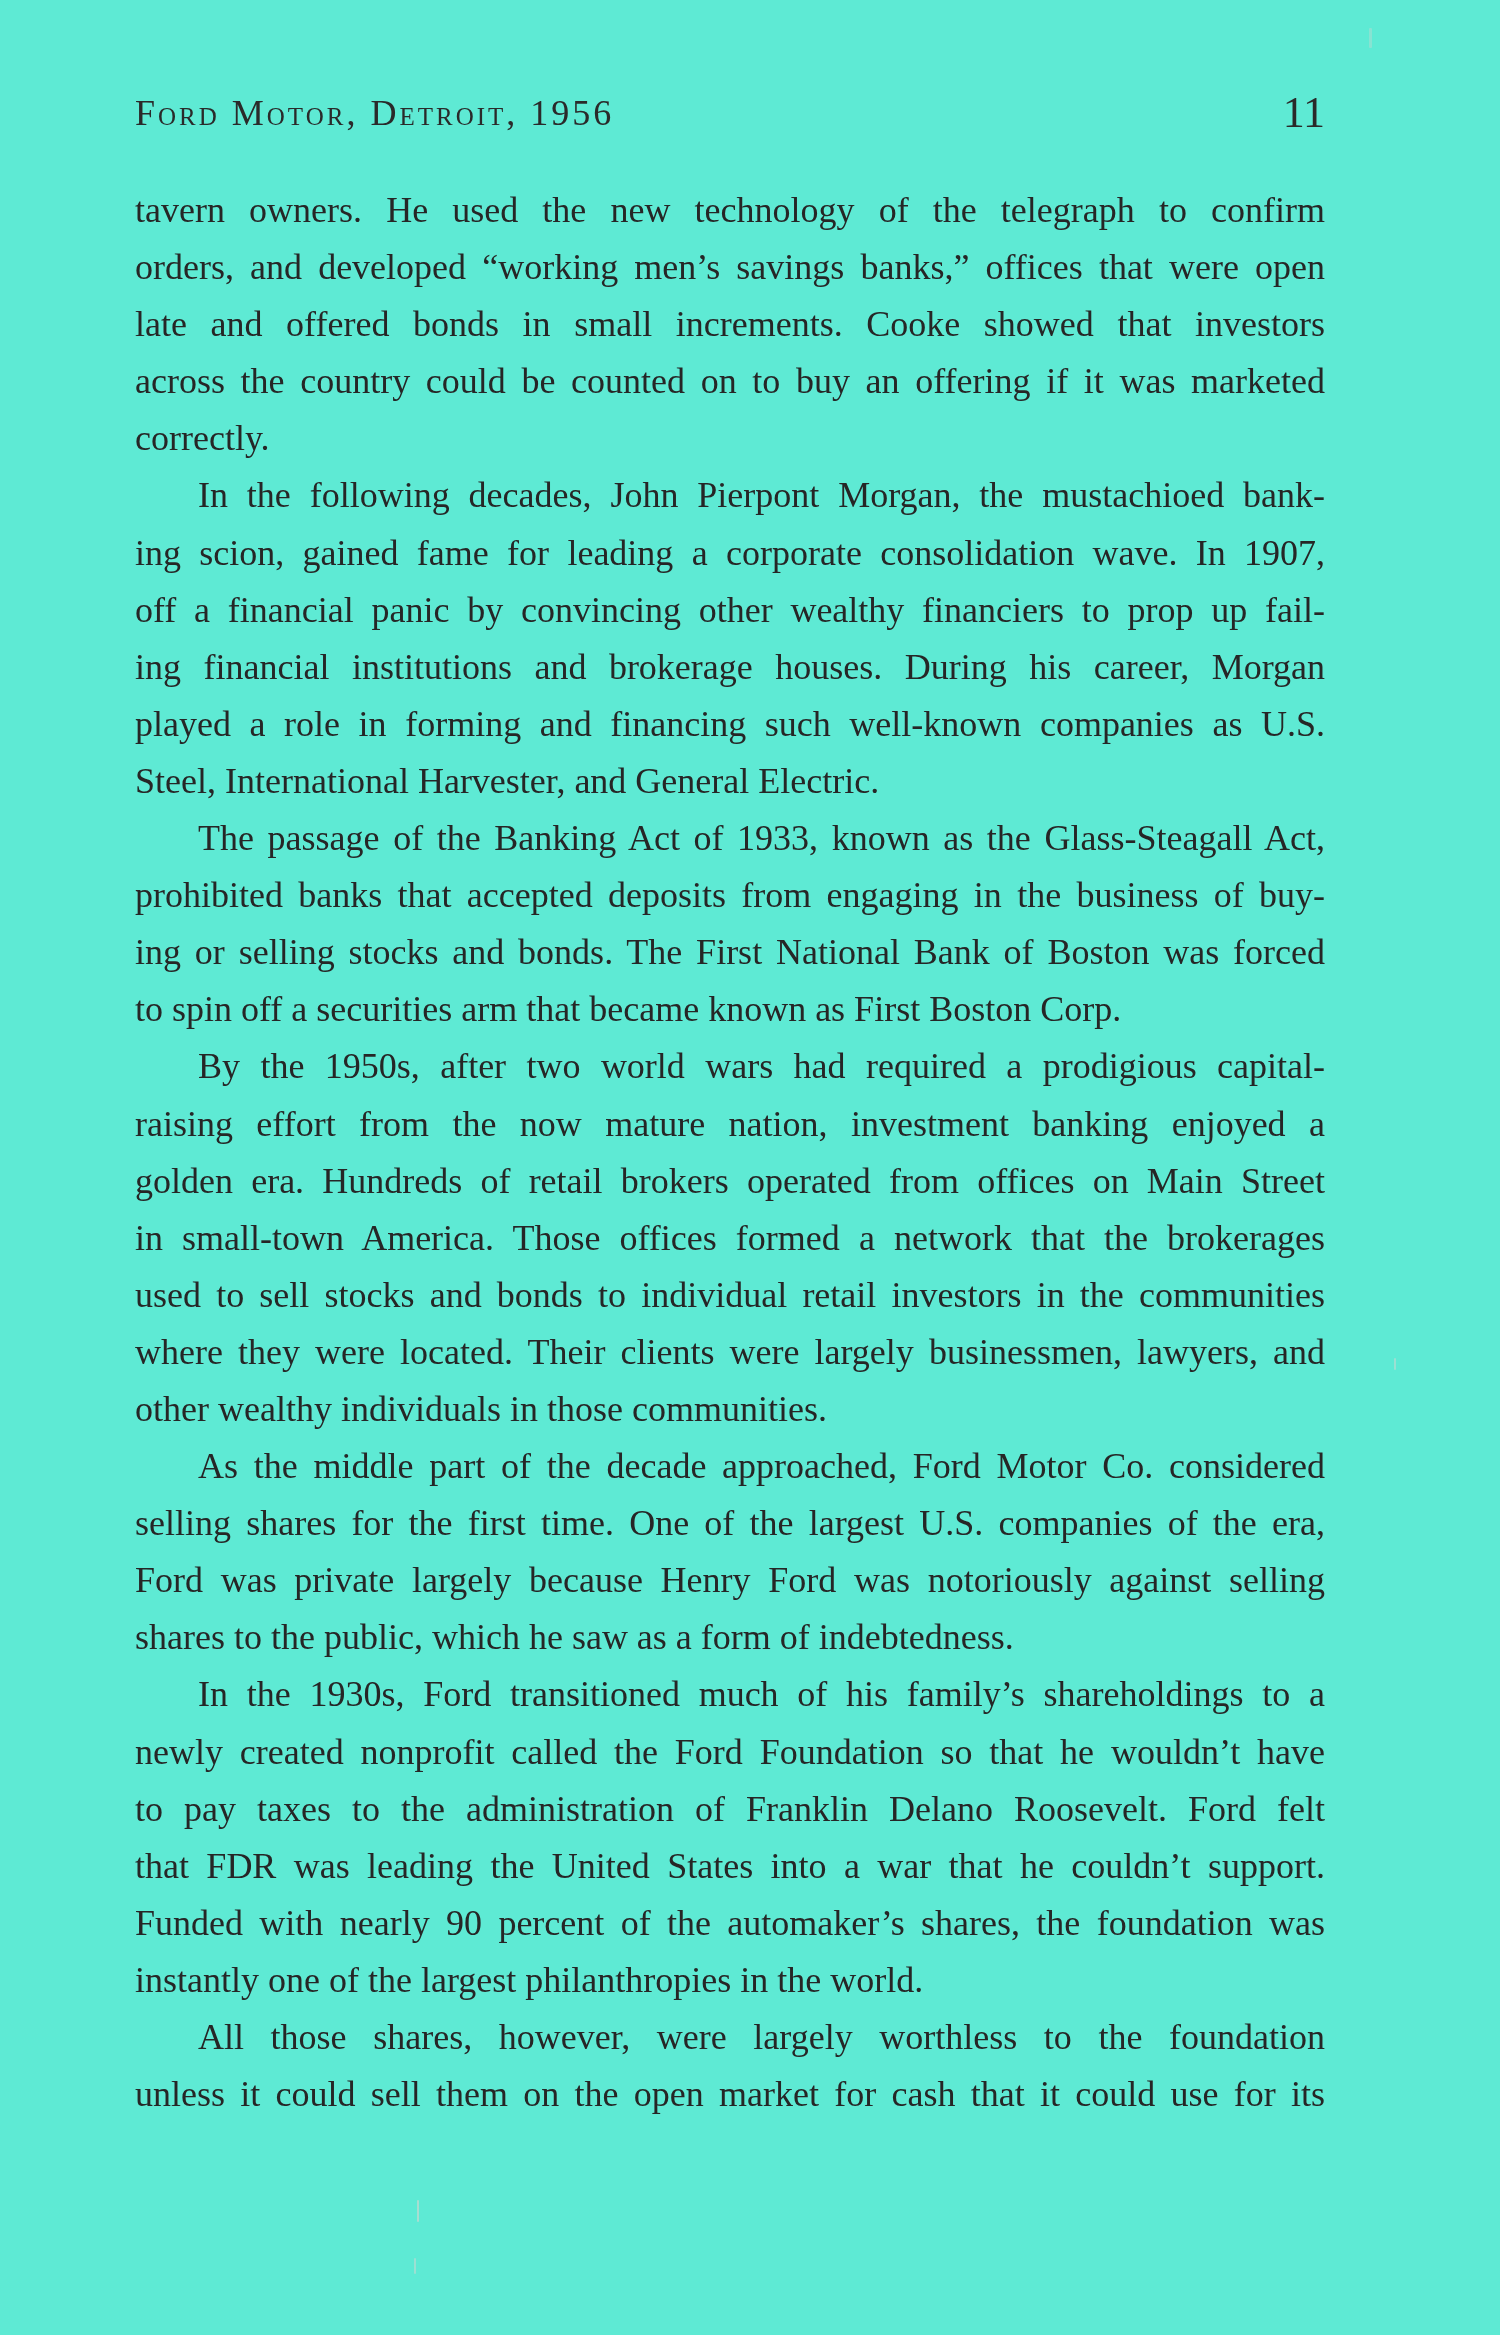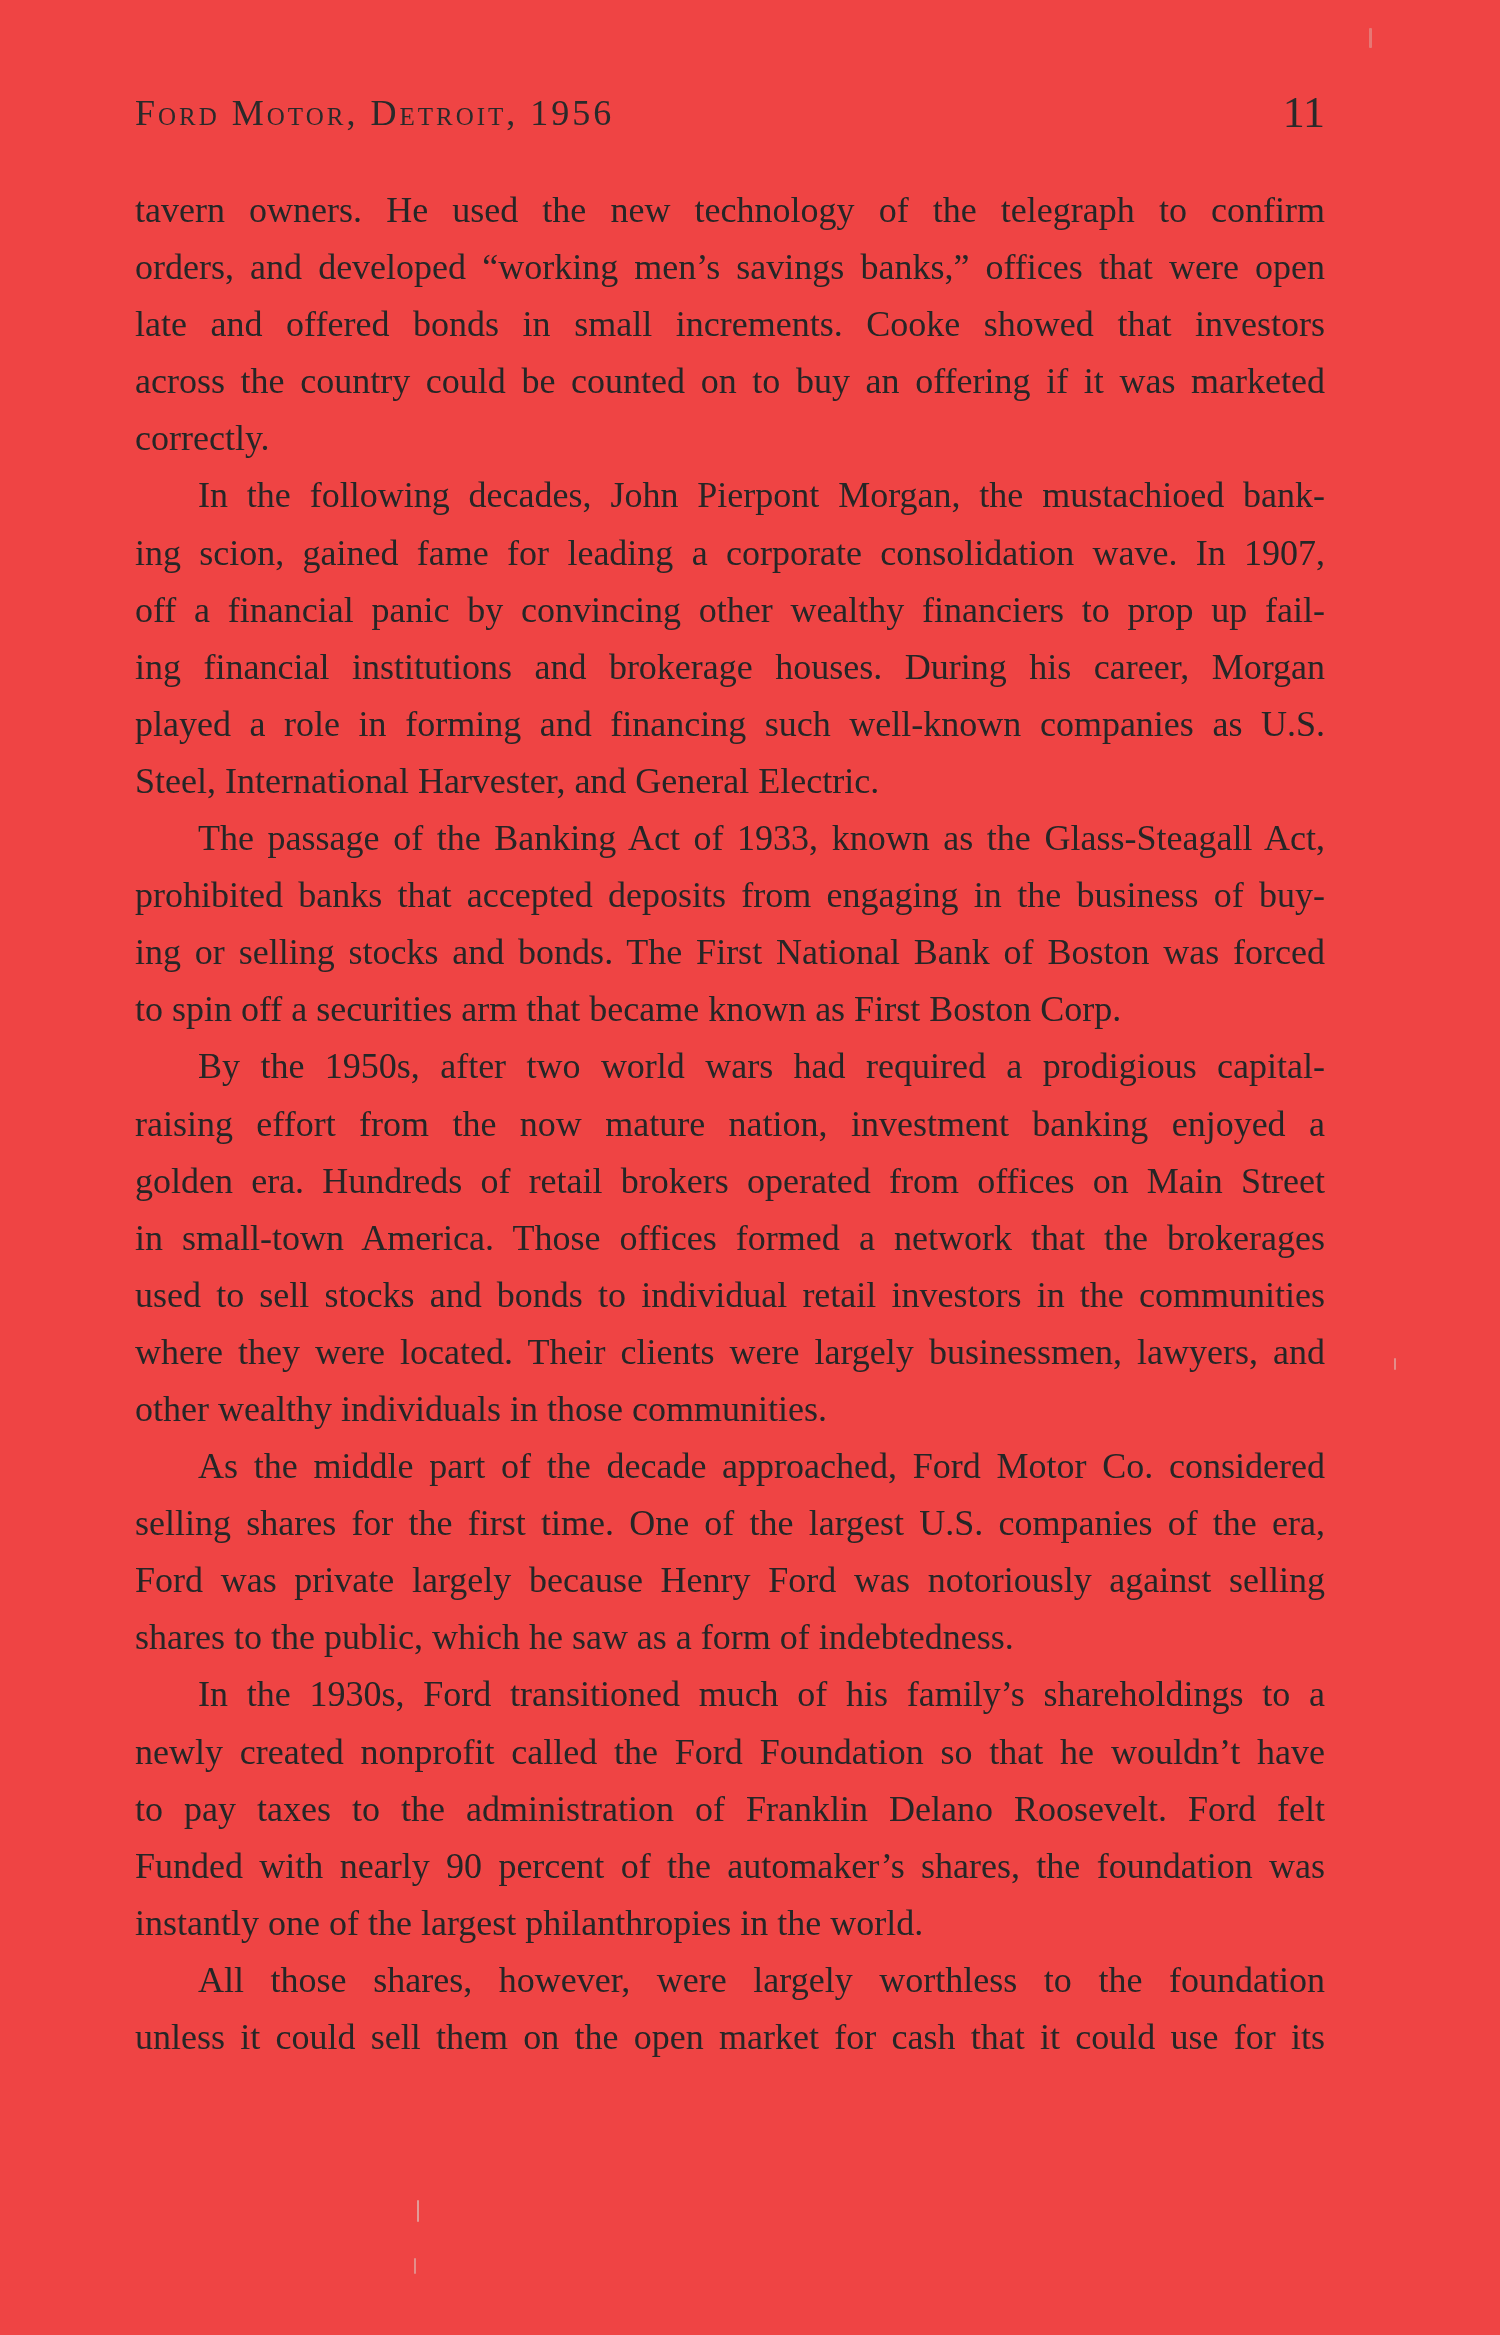--- a/index.html
+++ b/index.html
@@ -4,21 +4,21 @@
 <style>
   html, body {
     margin: 0;
     padding: 0;
     background: #fdfcf7;
   }
   .page {
     position: relative;
     width: 1500px;
     height: 2335px;
-    background: #ef4444;
+    background: #5eead4;
     overflow: hidden;
     color: #262626;
     font-family: "Liberation Serif", "DejaVu Serif", serif;
     text-decoration: underline;
   }
   .running-head {
     position: absolute;
     left: 135px;
     top: 88px;
     width: 1190px;
@@ -122,20 +122,21 @@
       <span class="line indent">As the middle part of the decade approached, Ford Motor Co. considered</span>
       <span class="line">selling shares for the first time. One of the largest U.S. companies of the era,</span>
       <span class="line">Ford was private largely because Henry Ford was notoriously against selling</span>
       <span class="line last">shares to the public, which he saw as a form of indebtedness.</span>
     </div>
 
     <div>
       <span class="line indent">In the 1930s, Ford transitioned much of his family’s shareholdings to a</span>
       <span class="line">newly created nonprofit called the Ford Foundation so that he wouldn’t have</span>
       <span class="line">to pay taxes to the administration of Franklin Delano Roosevelt. Ford felt</span>
+      <span class="line">that FDR was leading the United States into a war that he couldn’t support.</span>
       <span class="line">Funded with nearly 90 percent of the automaker’s shares, the foundation was</span>
       <span class="line last">instantly one of the largest philanthropies in the world.</span>
     </div>
 
     <div>
       <span class="line indent">All those shares, however, were largely worthless to the foundation</span>
       <span class="line">unless it could sell them on the open market for cash that it could use for its</span>
     </div>
 
   </div>

